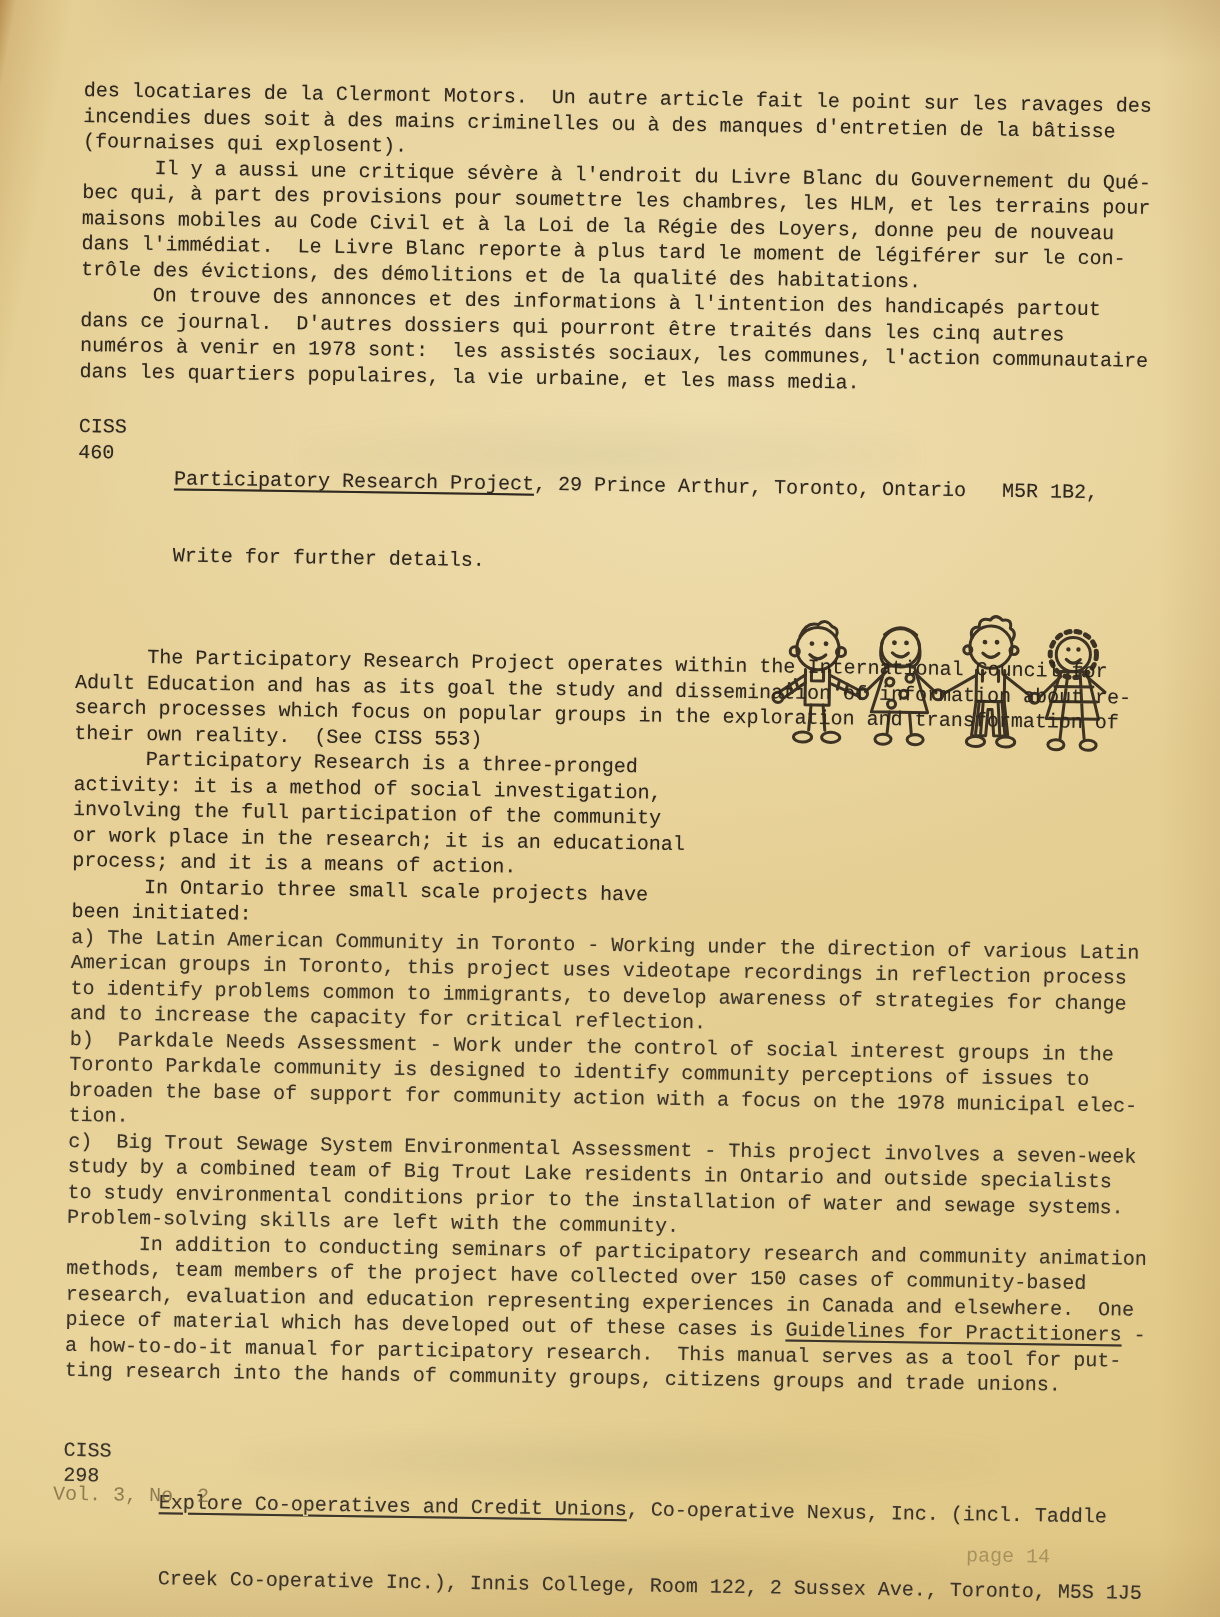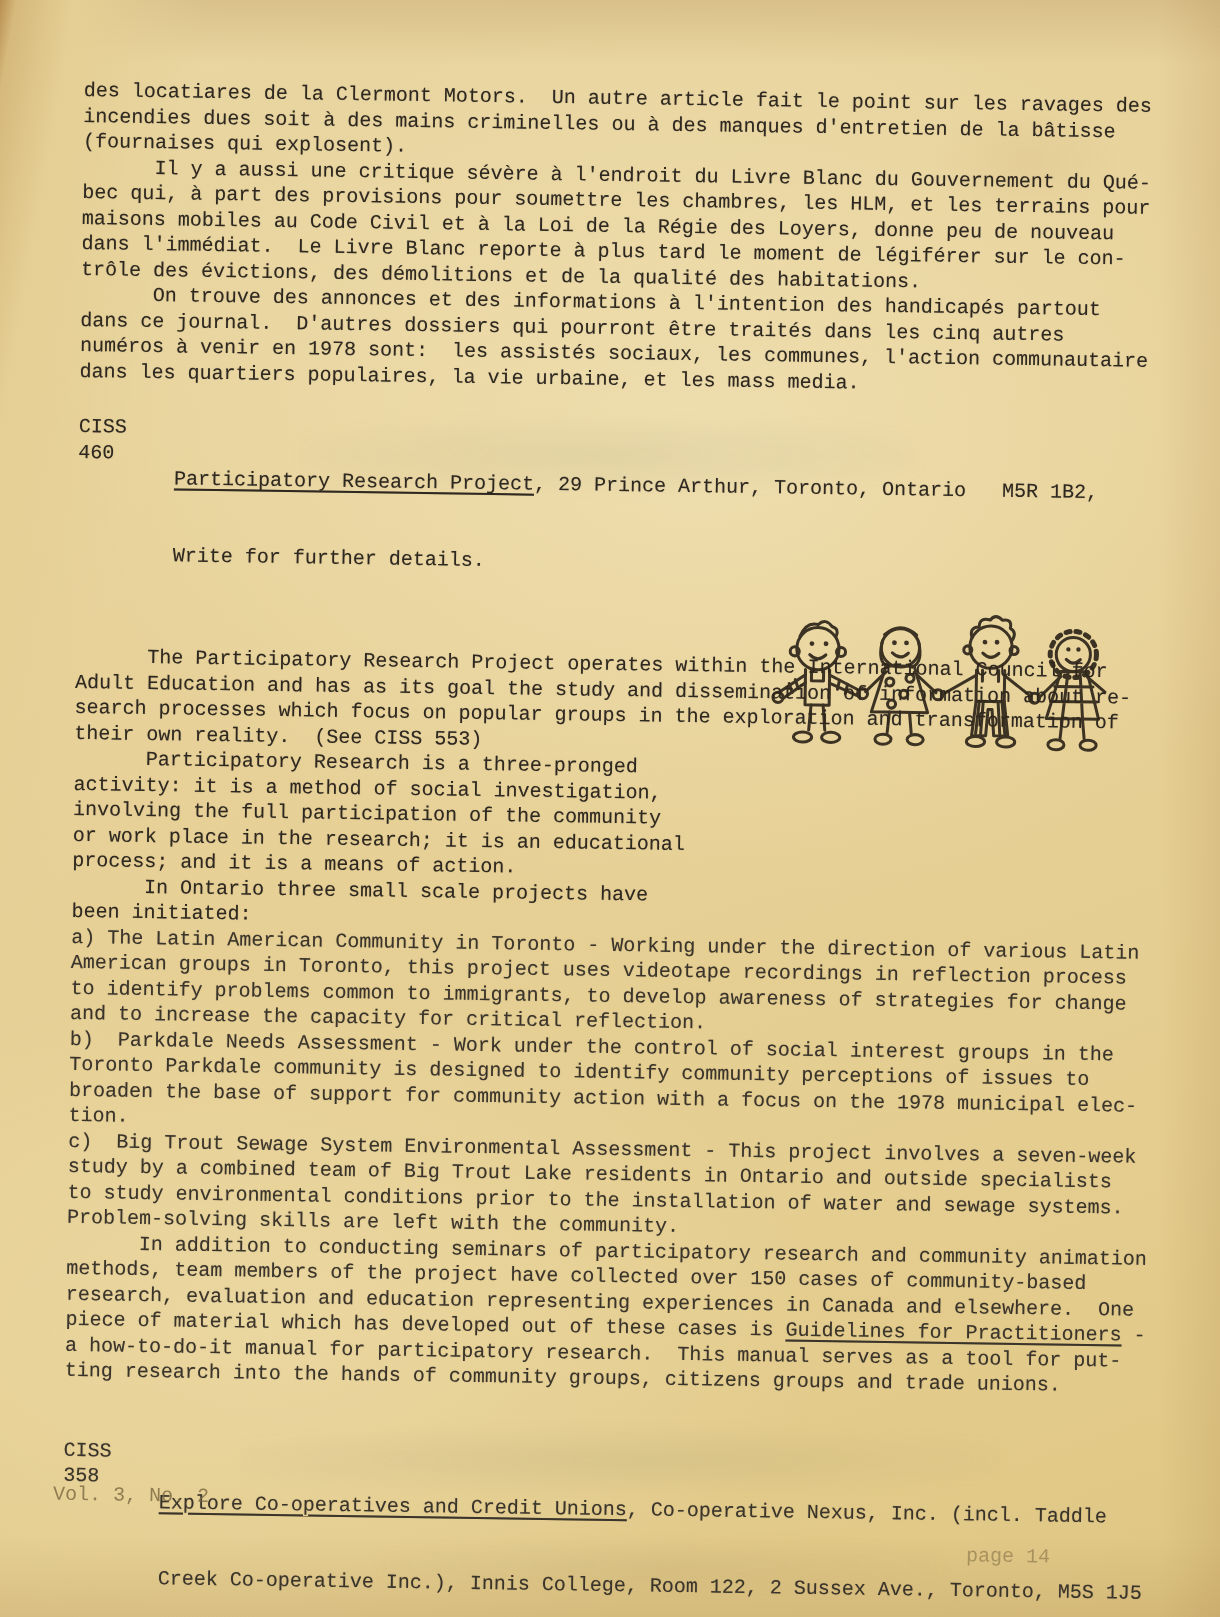--- a/index.html
+++ b/index.html
@@ -116,21 +116,21 @@
     <div class="closing faded"><span>      In addition to conducting seminars of participatory research and community animation
 methods, team members of the project have collected over 150 cases of community-based
 research, evaluation and education representing experiences in Canada and elsewhere.  One
 piece of material which has developed out of these cases is </span><span class="u">Guidelines for Practitioners</span><span> -
 a how-to-do-it manual for participatory research.  This manual serves as a tool for put-
 ting research into the hands of community groups, citizens groups and trade unions.</span></div>
 
     <div class="ciss-row last faded">
       <div class="ciss-id">
         <div>CISS</div>
-        <div>358</div>
+        <div>298</div>
       </div>
       <div class="ciss-title">
         <div><span class="u">Explore Co-operatives and Credit Unions</span><span>, Co-operative Nexus, Inc. (incl. Taddle</span></div>
         <div>Creek Co-operative Inc.), Innis College, Room 122, 2 Sussex Ave., Toronto, M5S 1J5</div>
         
       </div>
     </div>
 
     <div class="footer-vol">Vol. 3, No. 2</div>
     <div class="footer-page">page 14</div>

